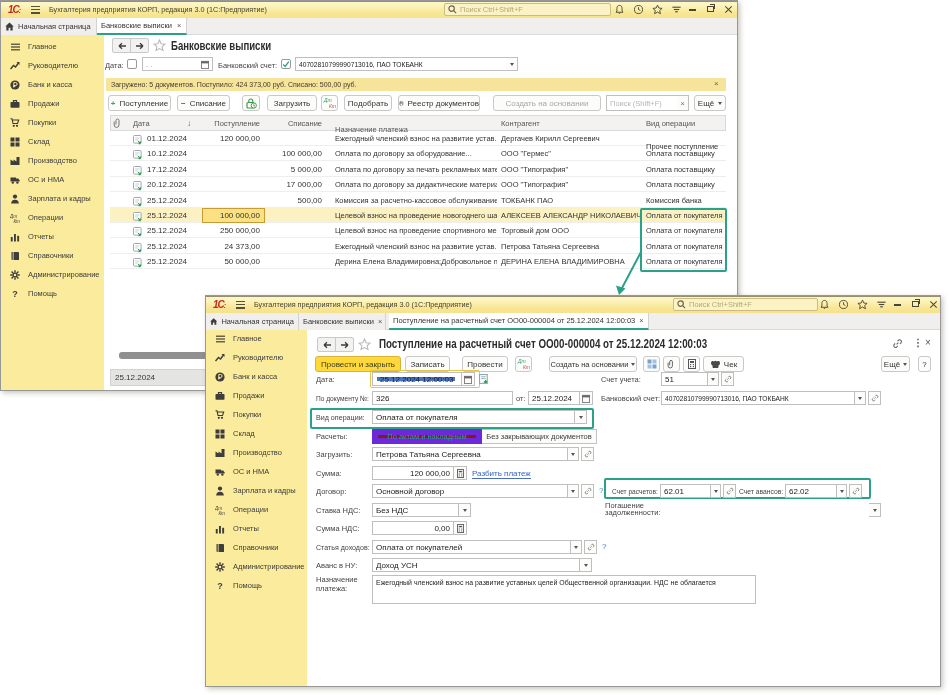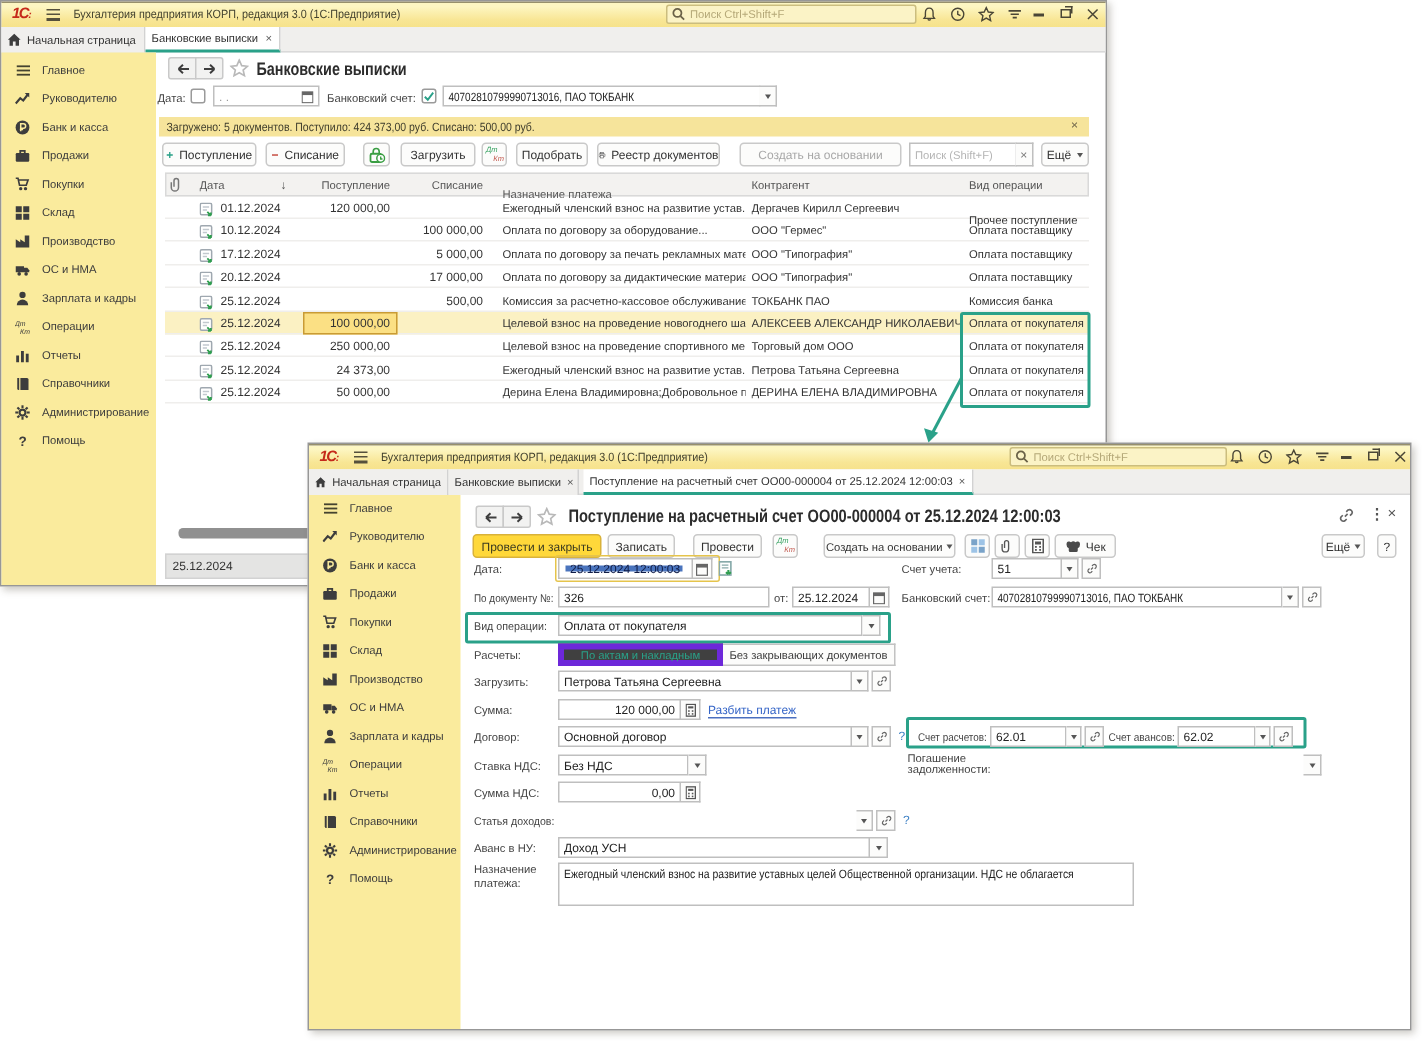--- a/index.html
+++ b/index.html
@@ -728,21 +728,21 @@
     </div>
 
  <div class="hl" style="left:104px;top:112px;width:284px;height:21px"></div>
  <div class="lbl" style="left:110px;top:117px"><span class="cx" style="transform:scaleX(0.95)">Вид операции:</span></div>
  <div class="inp" style="left:166px;top:114px;width:203px">Оплата от покупателя</div>
  <div class="ddb" style="left:369px;top:114px;width:12px">
       <span class="arr"></span>
     </div>
 
  <div class="lbl" style="left:110px;top:136px">Расчеты:</div>
- <div class="a" style="left:166px;top:133px;width:110px;height:15px;border:4px solid #6d28d9;background:#404040;display:flex;align-items:center;justify-content:center;font-size:7.5px;color:#2aa189">По актам и накладным</div>
+ <div class="a" style="left:166px;top:133px;width:110px;height:15px;border:6px solid #6d28d9;background:#7f1d1d;display:flex;align-items:center;justify-content:center;font-size:7.5px;color:#2aa189">По актам и накладным</div>
  <div class="a" style="left:276px;top:133px;width:115px;height:15px;border:1px solid #c2c2c2;border-left:none;background:#fcfcfb;display:flex;align-items:center;justify-content:center;font-size:7.5px;color:#3c3c3c">Без закрывающих документов</div>
 
  <div class="lbl" style="left:110px;top:154px">Загрузить:</div>
  <div class="inp" style="left:166px;top:151px;width:196px">Петрова Татьяна Сергеевна</div>
  <div class="ddb" style="left:362px;top:151px;width:11px">
       <span class="arr"></span>
     </div>
  <div class="lnk" style="left:375px;top:151px;width:13px;border-left:1px solid #bfbfbf">
       <svg width="8" height="8" viewBox="0 0 12 12">
         <path d="M5 7 L7 5 M3.5 6 L2.2 7.3 A2 2 0 0 0 5 10 L6.3 8.7 M6 3.5 L7.3 2.2 A2 2 0 0 1 10 5 L8.7 6.3" fill="none" stroke="#666" stroke-width="1.2"></path>
@@ -818,20 +818,21 @@
         <g fill="#555">
           <rect x="2" y="5" width="1.2" height="1.2"></rect>
           <rect x="4.8" y="5" width="1.2" height="1.2"></rect>
           <rect x="2" y="7.2" width="1.2" height="1.2"></rect>
           <rect x="4.8" y="7.2" width="1.2" height="1.2"></rect>
         </g>
       </svg>
     </div>
 
  <div class="lbl" style="left:110px;top:247px"><span class="cx" style="transform:scaleX(0.94)">Статья доходов:</span></div>
+ <div class="inp" style="left:166px;top:244px;width:199px">Оплата от покупателей</div>
  <div class="ddb" style="left:365px;top:244px;width:11px">
       <span class="arr"></span>
     </div>
  <div class="lnk" style="left:378px;top:244px;width:13px;border-left:1px solid #bfbfbf">
       <svg width="8" height="8" viewBox="0 0 12 12">
         <path d="M5 7 L7 5 M3.5 6 L2.2 7.3 A2 2 0 0 0 5 10 L6.3 8.7 M6 3.5 L7.3 2.2 A2 2 0 0 1 10 5 L8.7 6.3" fill="none" stroke="#666" stroke-width="1.2"></path>
       </svg>
     </div>
  <div class="a" style="left:396px;top:246px;font-size:8px;color:#3b7fc4">?</div>
 

